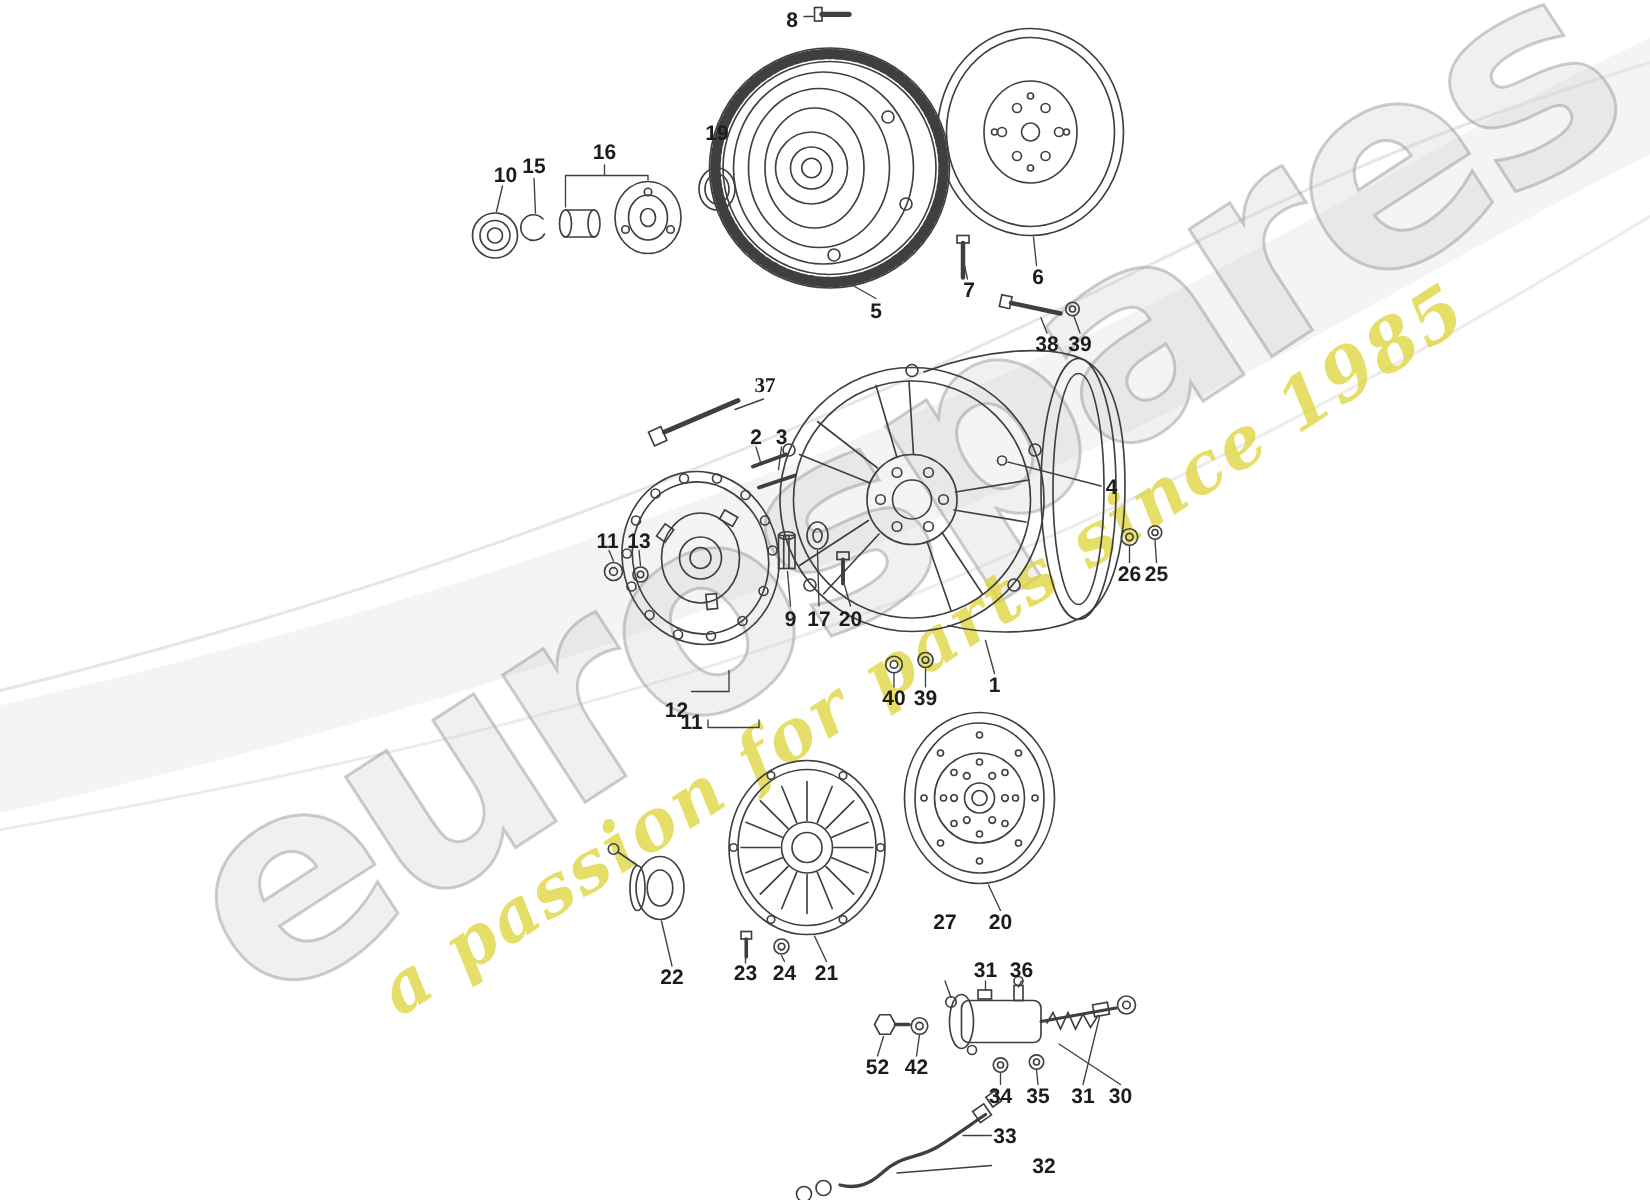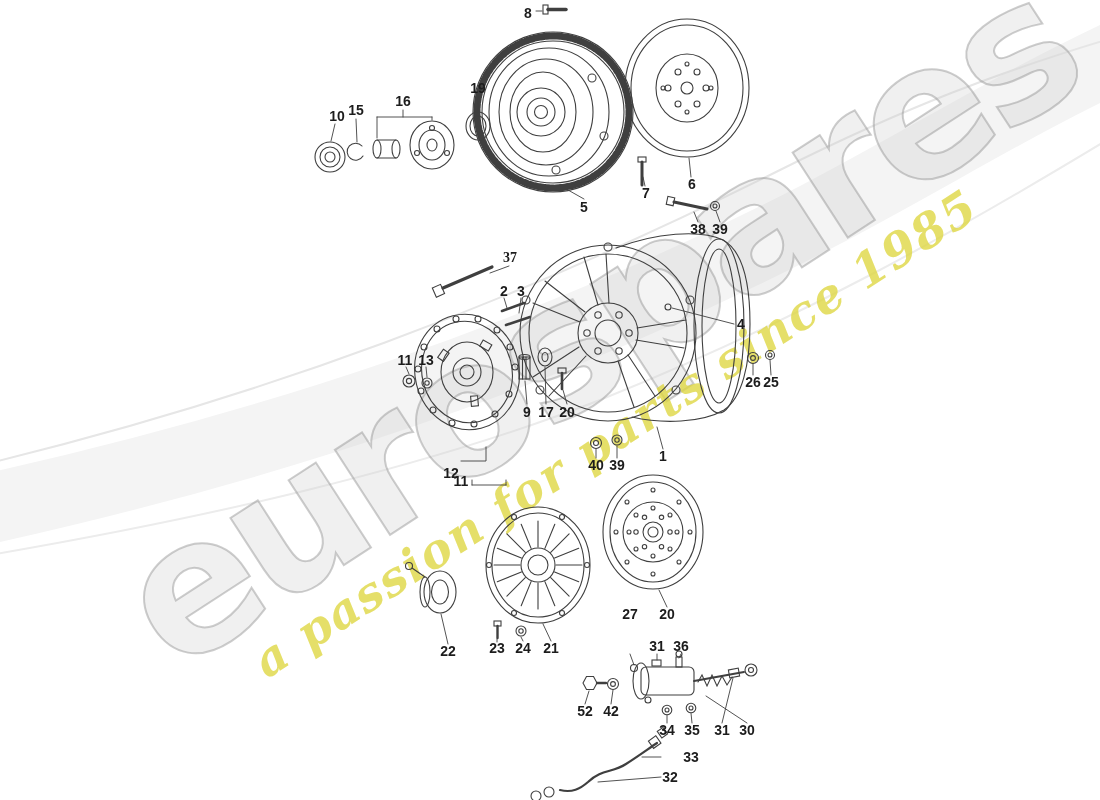--- a/index.html
+++ b/index.html
@@ -418,17 +418,17 @@
       <div class="callout" style="left: 551px; top: 648px;">21</div>
       <div class="callout" style="left: 630px; top: 614px;">27</div>
       <div class="callout" style="left: 657px; top: 646px;">31</div>
       <div class="callout" style="left: 681px; top: 646px;">36</div>
       <div class="callout" style="left: 585px; top: 711px;">52</div>
       <div class="callout" style="left: 611px; top: 711px;">42</div>
       <div class="callout" style="left: 667px; top: 730px;">34</div>
       <div class="callout" style="left: 692px; top: 730px;">35</div>
       <div class="callout" style="left: 722px; top: 730px;">31</div>
       <div class="callout" style="left: 747px; top: 730px;">30</div>
-      <div class="callout" style="left: 670px; top: 757px; margin-left: 21px;">33</div>
-      <div class="callout" style="left: 670px; top: 777px;">32</div>
+      <div class="callout" style="left: 670px; top: 757px;">33</div>
+      <div class="callout" style="left: 696px; top: 777px;">32</div>
     </div>
 
 </div>
 
 </body></html>

